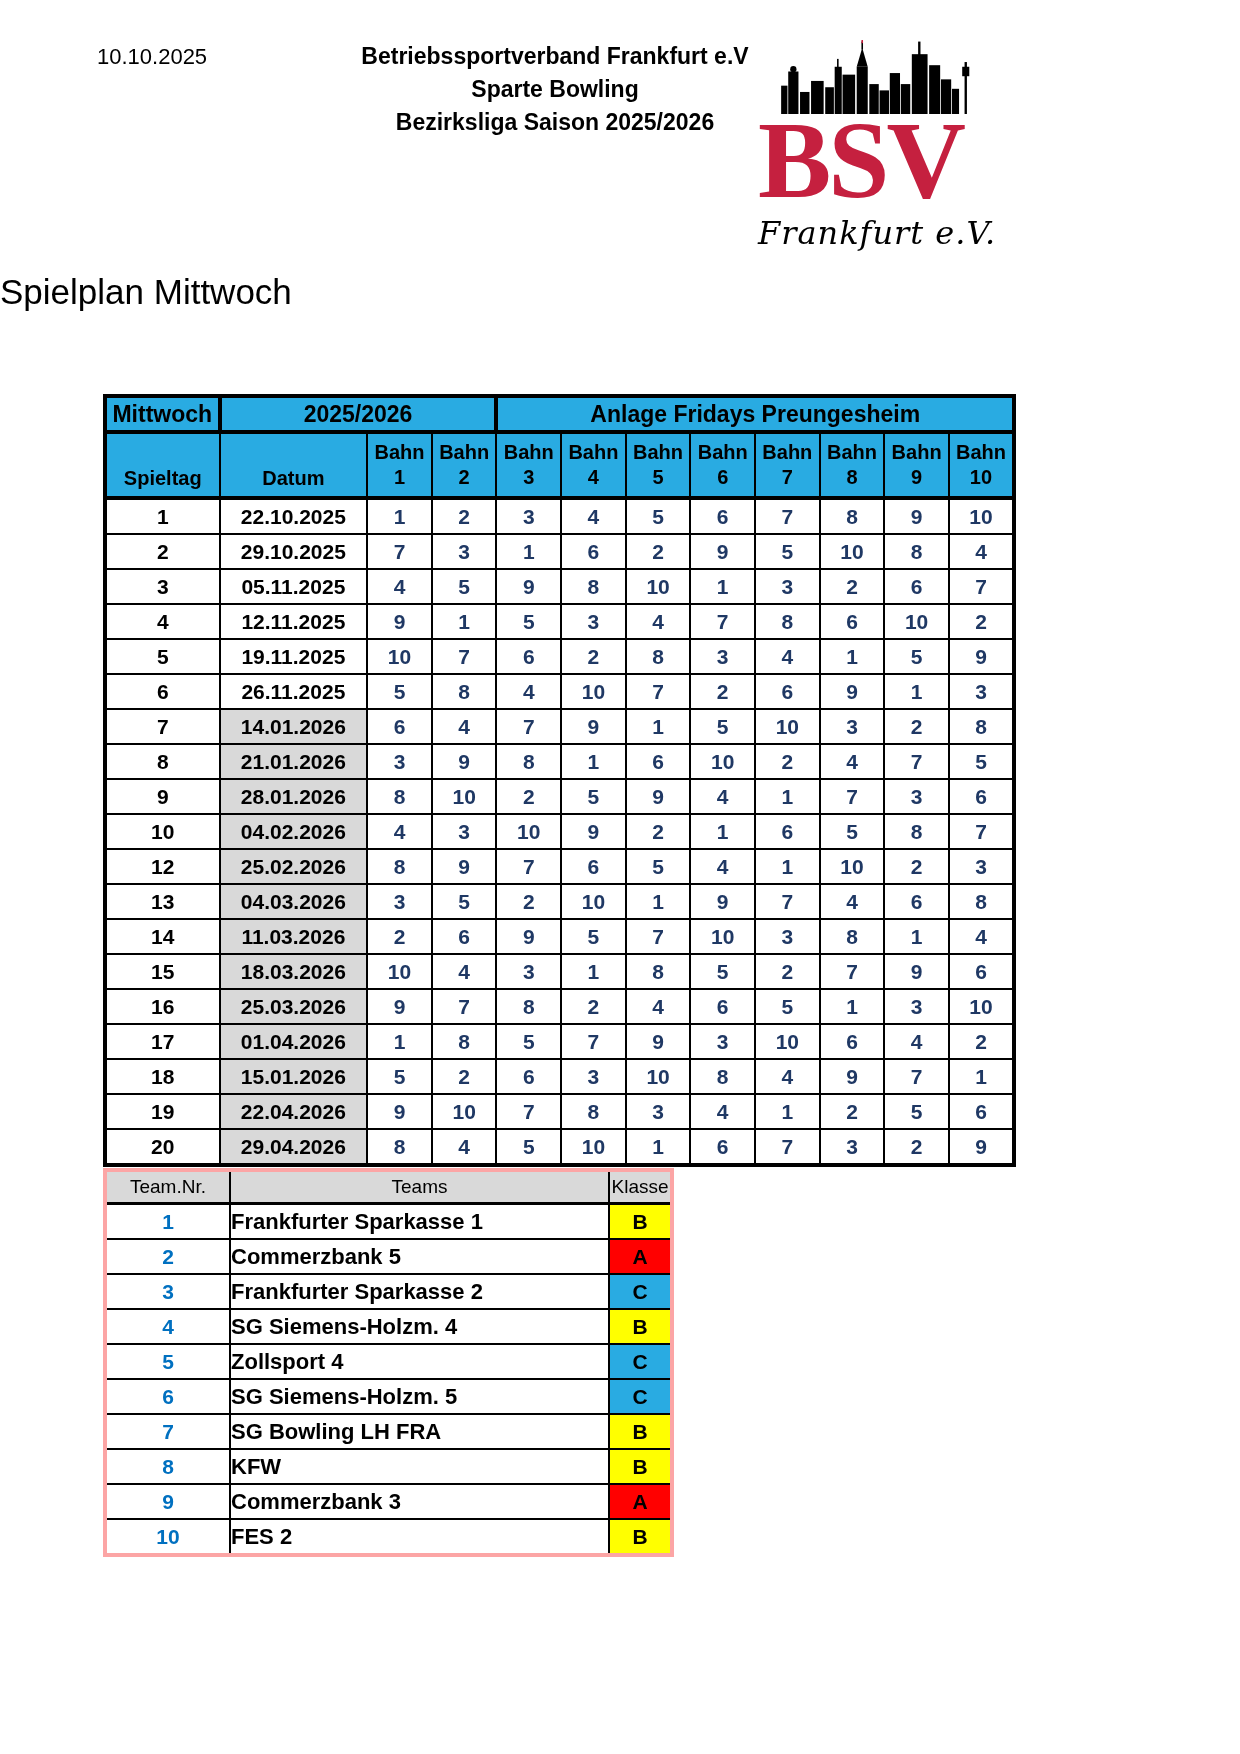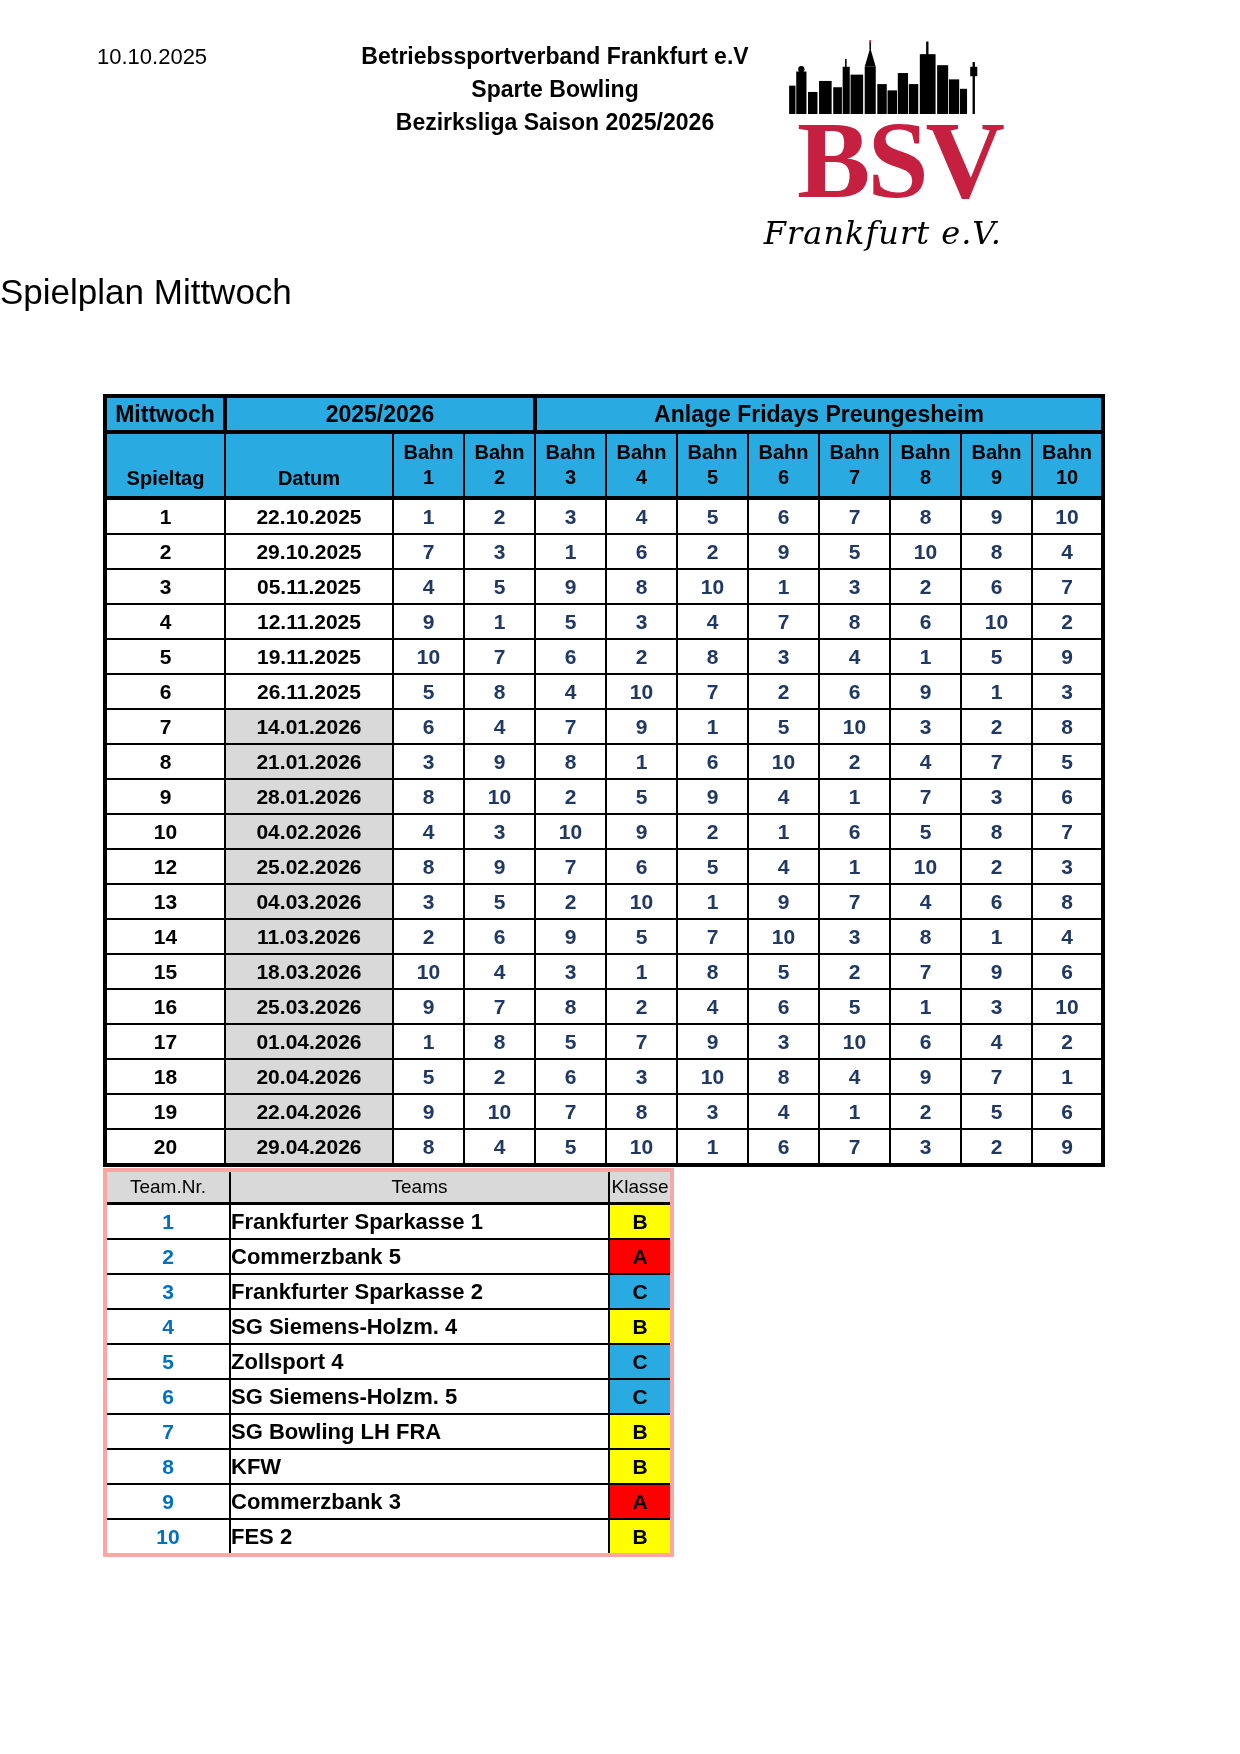--- a/index.html
+++ b/index.html
@@ -1,24 +1,24 @@
 <!DOCTYPE html>
 <html style="--header-blue: #29ABE2; --shaded-gray: #D9D9D9; --lane-number-blue: #1F3864; --team-number-blue: #0070C0; --logo-red: #C5203F; --klasse-A: #FF0000; --klasse-B: #FFFF00; --klasse-C: #29ABE2;"><head>
 <meta charset="utf-8">
 <style>
   html,body{margin:0;padding:0;background:#fff;}
-  .page{position:relative;width:1240px;height:1754px;background:#fff;color:#000;
+  .page{position:relative;width:1016px;height:1754px;background:#fff;color:#000;
         font-family:"Liberation Sans",sans-serif;overflow:hidden;}
 
   
   .doc-date{position:absolute;top:44px;left:97px;font-size:22px;}
   .org-header{position:absolute;top:40px;left:290px;width:530px;text-align:center;
               font-weight:700;font-size:23px;line-height:33px;}
   .logo{position:absolute;top:40px;left:758px;width:244px;display:flex;
-        flex-direction:column;align-items:flex-end;}
+        flex-direction:column;align-items:flex-start;}
   .logo-skyline{width:236px;height:74px;display:block;}
   .logo-acronym{font-family:"Liberation Serif",serif;font-weight:700;font-size:110px;
                 line-height:0.84;letter-spacing:-3px;color:var(--logo-red,#C5203F);}
   .logo-subtitle{font-family:"DejaVu Serif",serif;font-style:italic;font-size:32px;
                  margin-top:8px;letter-spacing:1px;white-space:nowrap;}
 
   
   .page-title{position:absolute;top:272px;left:0;width:1100px;
               font-size:35px;}
 
@@ -383,21 +383,21 @@
           <td class="lane-cell">7</td>
           <td class="lane-cell">9</td>
           <td class="lane-cell">3</td>
           <td class="lane-cell">10</td>
           <td class="lane-cell">6</td>
           <td class="lane-cell">4</td>
           <td class="lane-cell">2</td>
         </tr>
         <tr>
           <td class="spieltag-cell">18</td>
-          <td class="datum-cell shaded">20.04.2026</td>
+          <td class="datum-cell shaded">15.01.2026</td>
           <td class="lane-cell">5</td>
           <td class="lane-cell">2</td>
           <td class="lane-cell">6</td>
           <td class="lane-cell">3</td>
           <td class="lane-cell">10</td>
           <td class="lane-cell">8</td>
           <td class="lane-cell">4</td>
           <td class="lane-cell">9</td>
           <td class="lane-cell">7</td>
           <td class="lane-cell">1</td>

